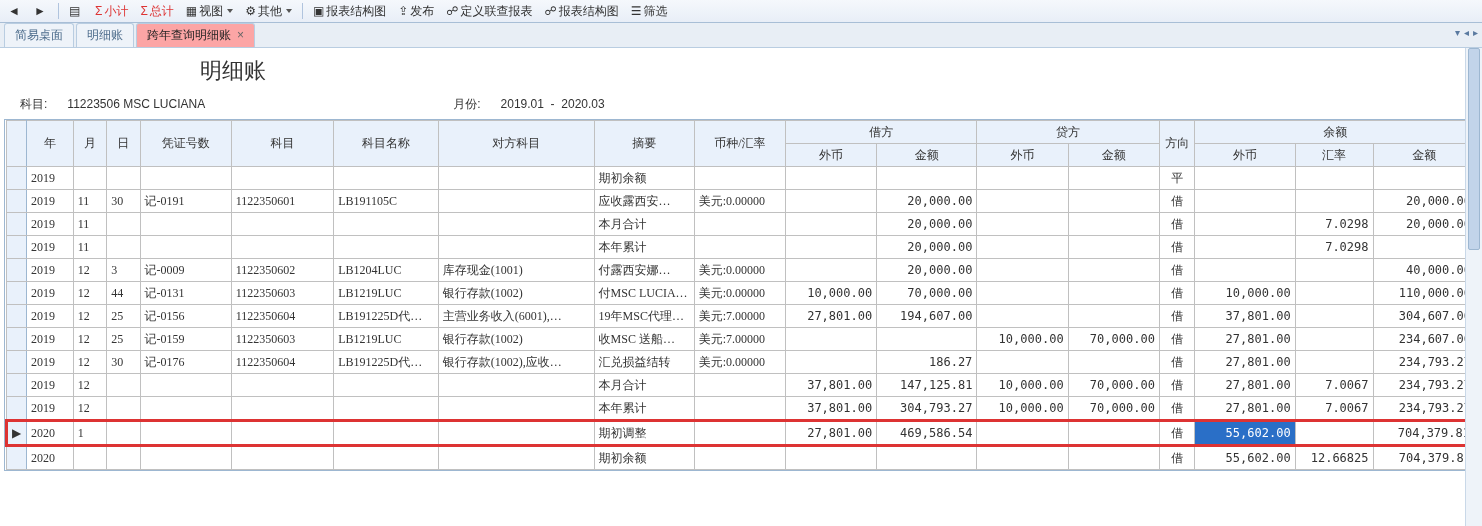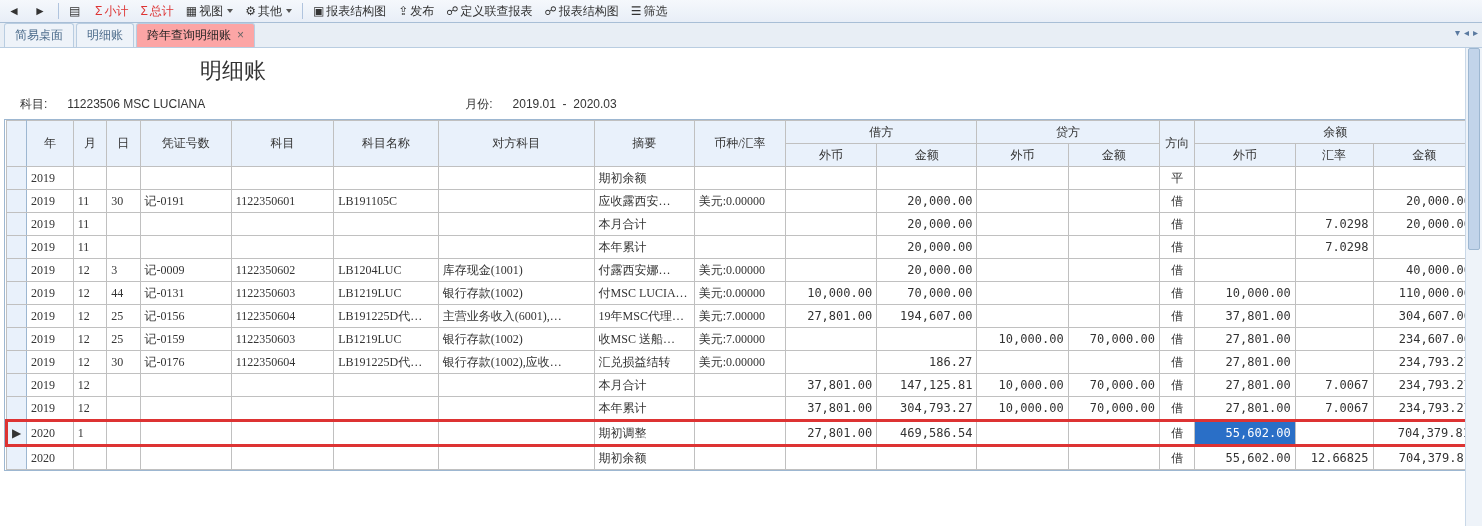--- a/index.html
+++ b/index.html
@@ -13,21 +13,21 @@
   
   .tabbar{height:24px;background:#e8eef5;border-bottom:1px solid #b9cde1;display:flex;align-items:flex-end;padding-left:4px;position:relative;}
   .tab{padding:3px 10px;border:1px solid #b9cde1;border-bottom:none;background:#eef3f9;margin-right:2px;border-radius:3px 3px 0 0;cursor:pointer;color:#4a6a8a;}
   .tab.active{background:#fca5a5;color:#222;}
   .tab .close{margin-left:6px;color:#666;}
   .tabbar-right{position:absolute;right:4px;top:4px;display:flex;gap:4px;color:#5a7aa0;}
   .mini-tri{font-size:10px;cursor:pointer;}
   
   .page{padding:8px 0 0 0;}
   .title{font-size:22px;font-family:"SimSun";padding-left:200px;margin-bottom:10px;}
-  .filters{display:flex;gap:40px;padding-left:20px;margin-bottom:6px;}
+  .filters{display:flex;gap:28px;padding-left:20px;margin-bottom:6px;}
   .filters .lbl{display:inline-block;width:44px;}
   
   .grid-wrap{border:1px solid #9db7d1;margin:0 4px 0 4px;position:relative;}
   table{border-collapse:collapse;width:100%;table-layout:fixed;}
   th,td{border:1px solid #c0c0c0;padding:2px 4px;height:18px;overflow:hidden;white-space:nowrap;text-overflow:ellipsis;font-family:"SimSun";}
   th{background:#e9f1fb;font-weight:normal;text-align:center;}
   td.num{text-align:right;font-family:Consolas,monospace;}
   td.ctr{text-align:center;}
   .rowhdr{width:16px;background:#e9f1fb;border-right:1px solid #9db7d1;}
   .rowhdr.indic{color:#333;}

